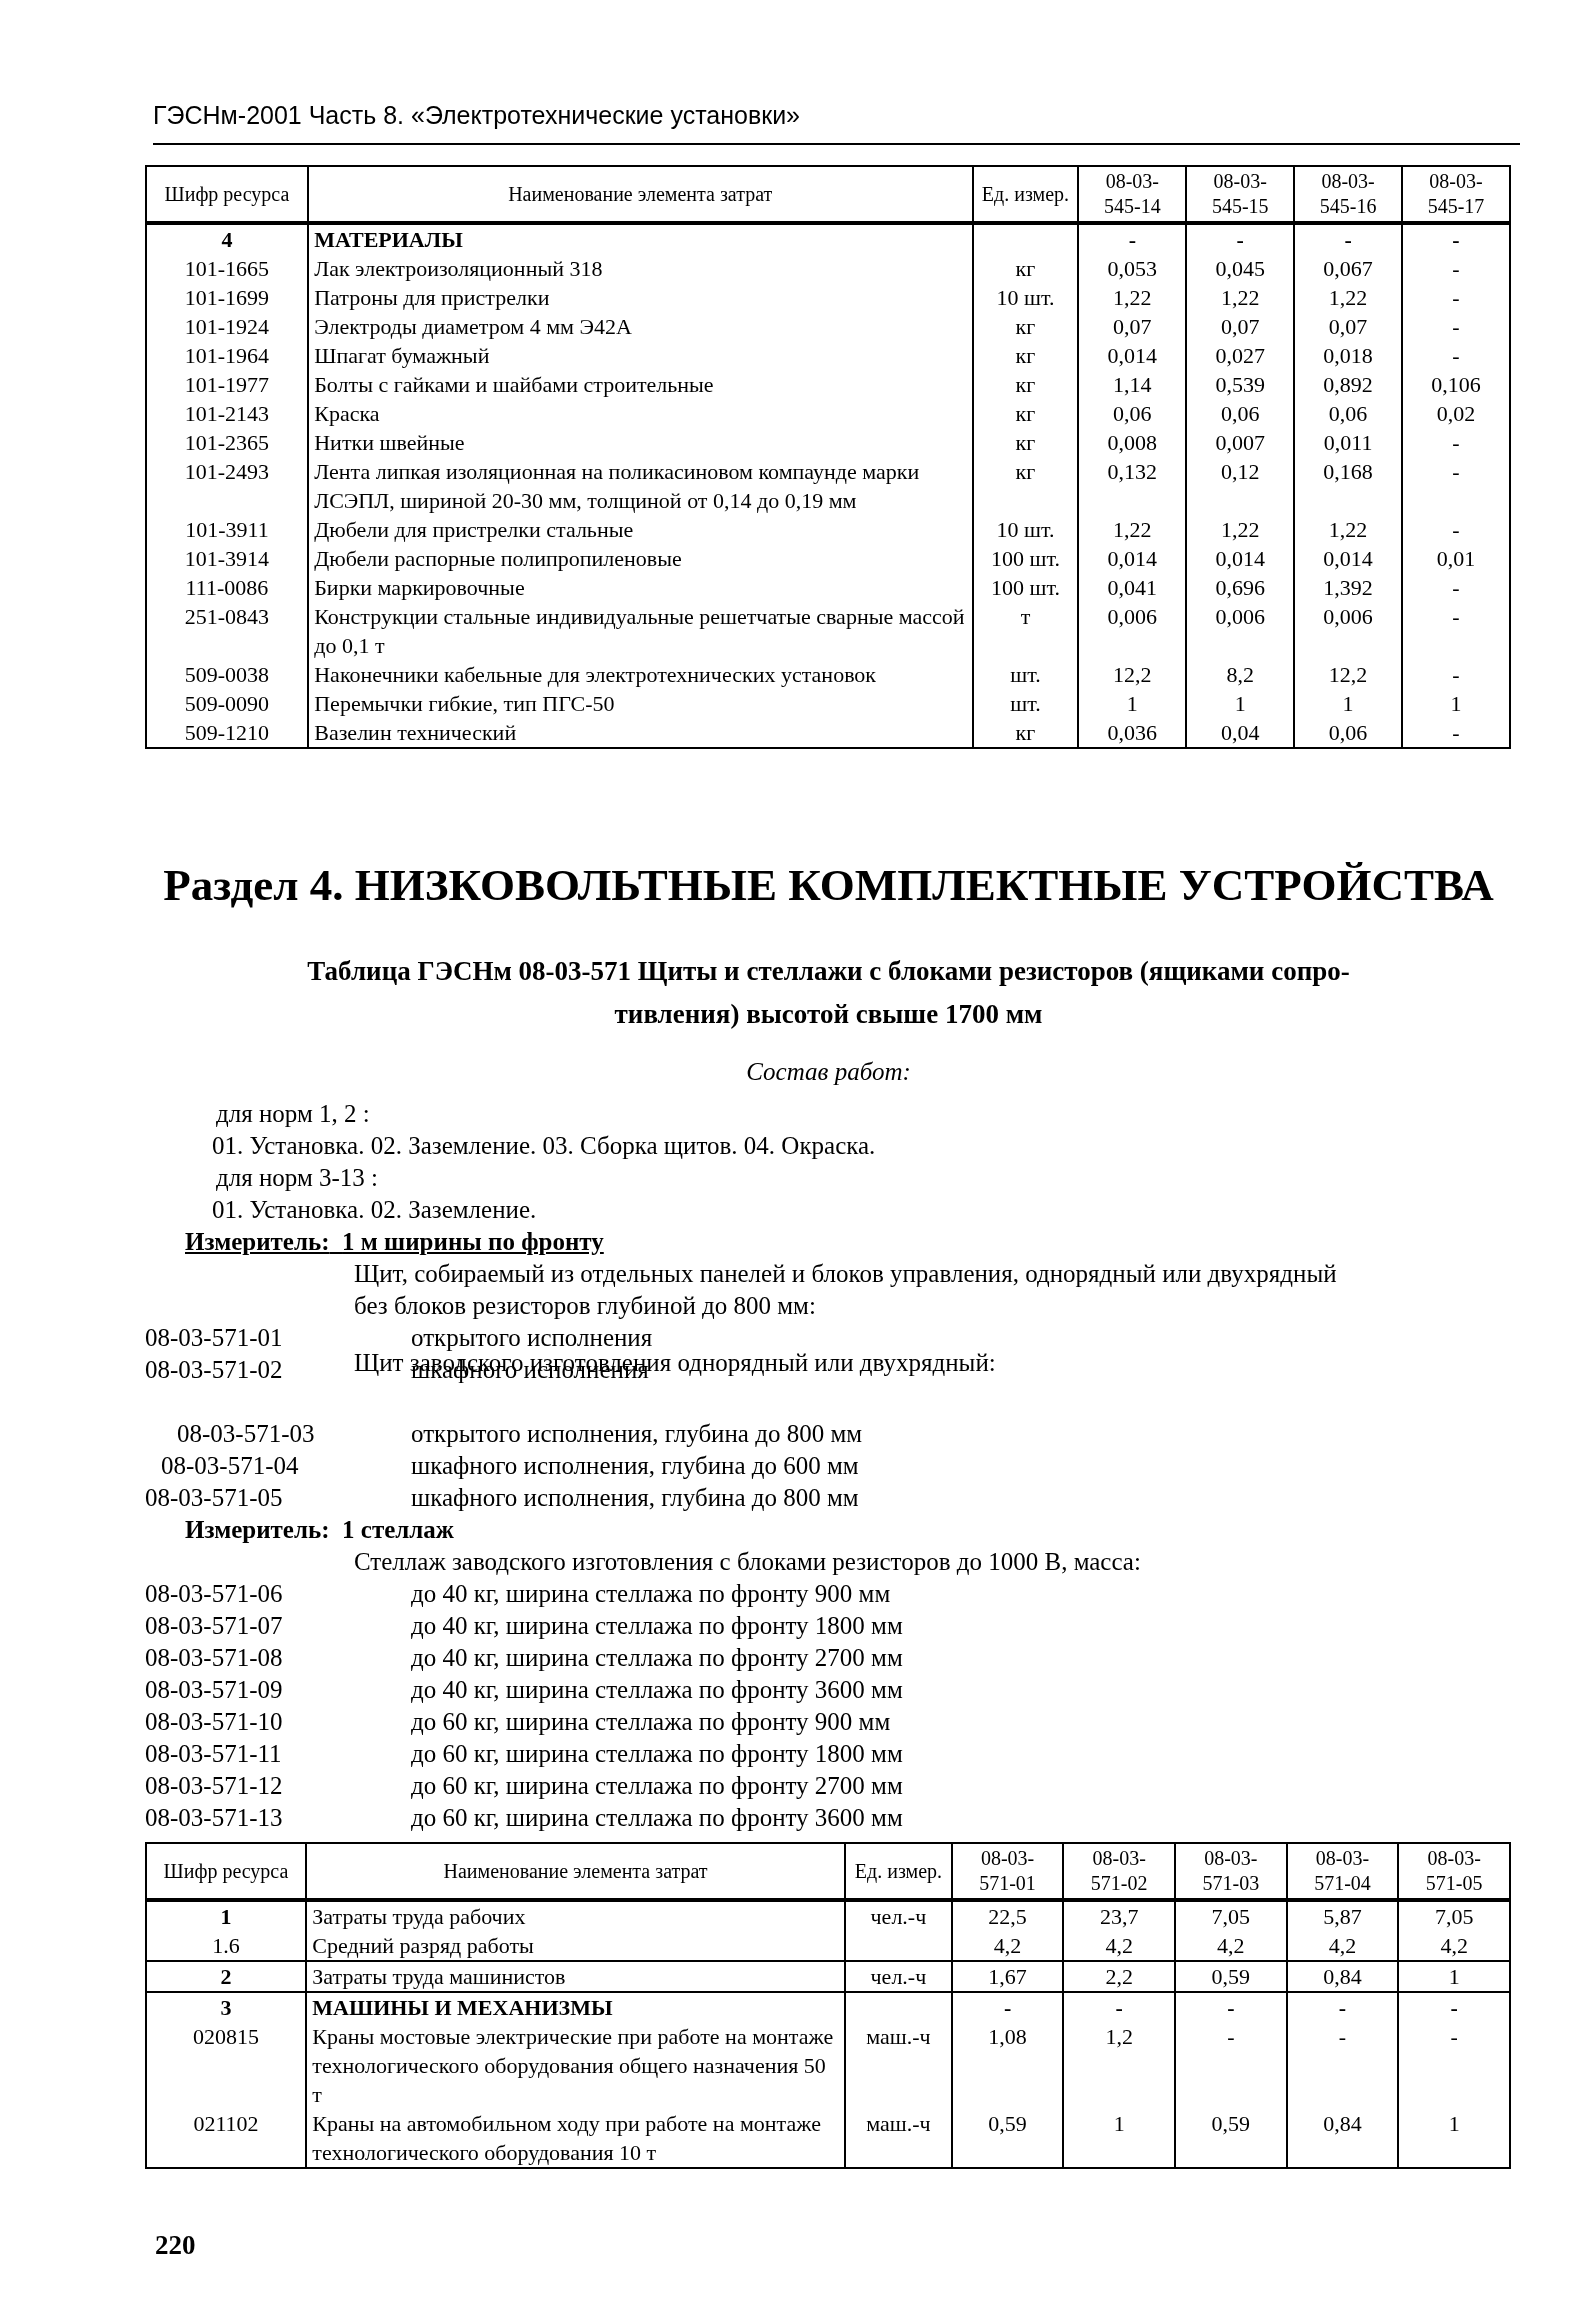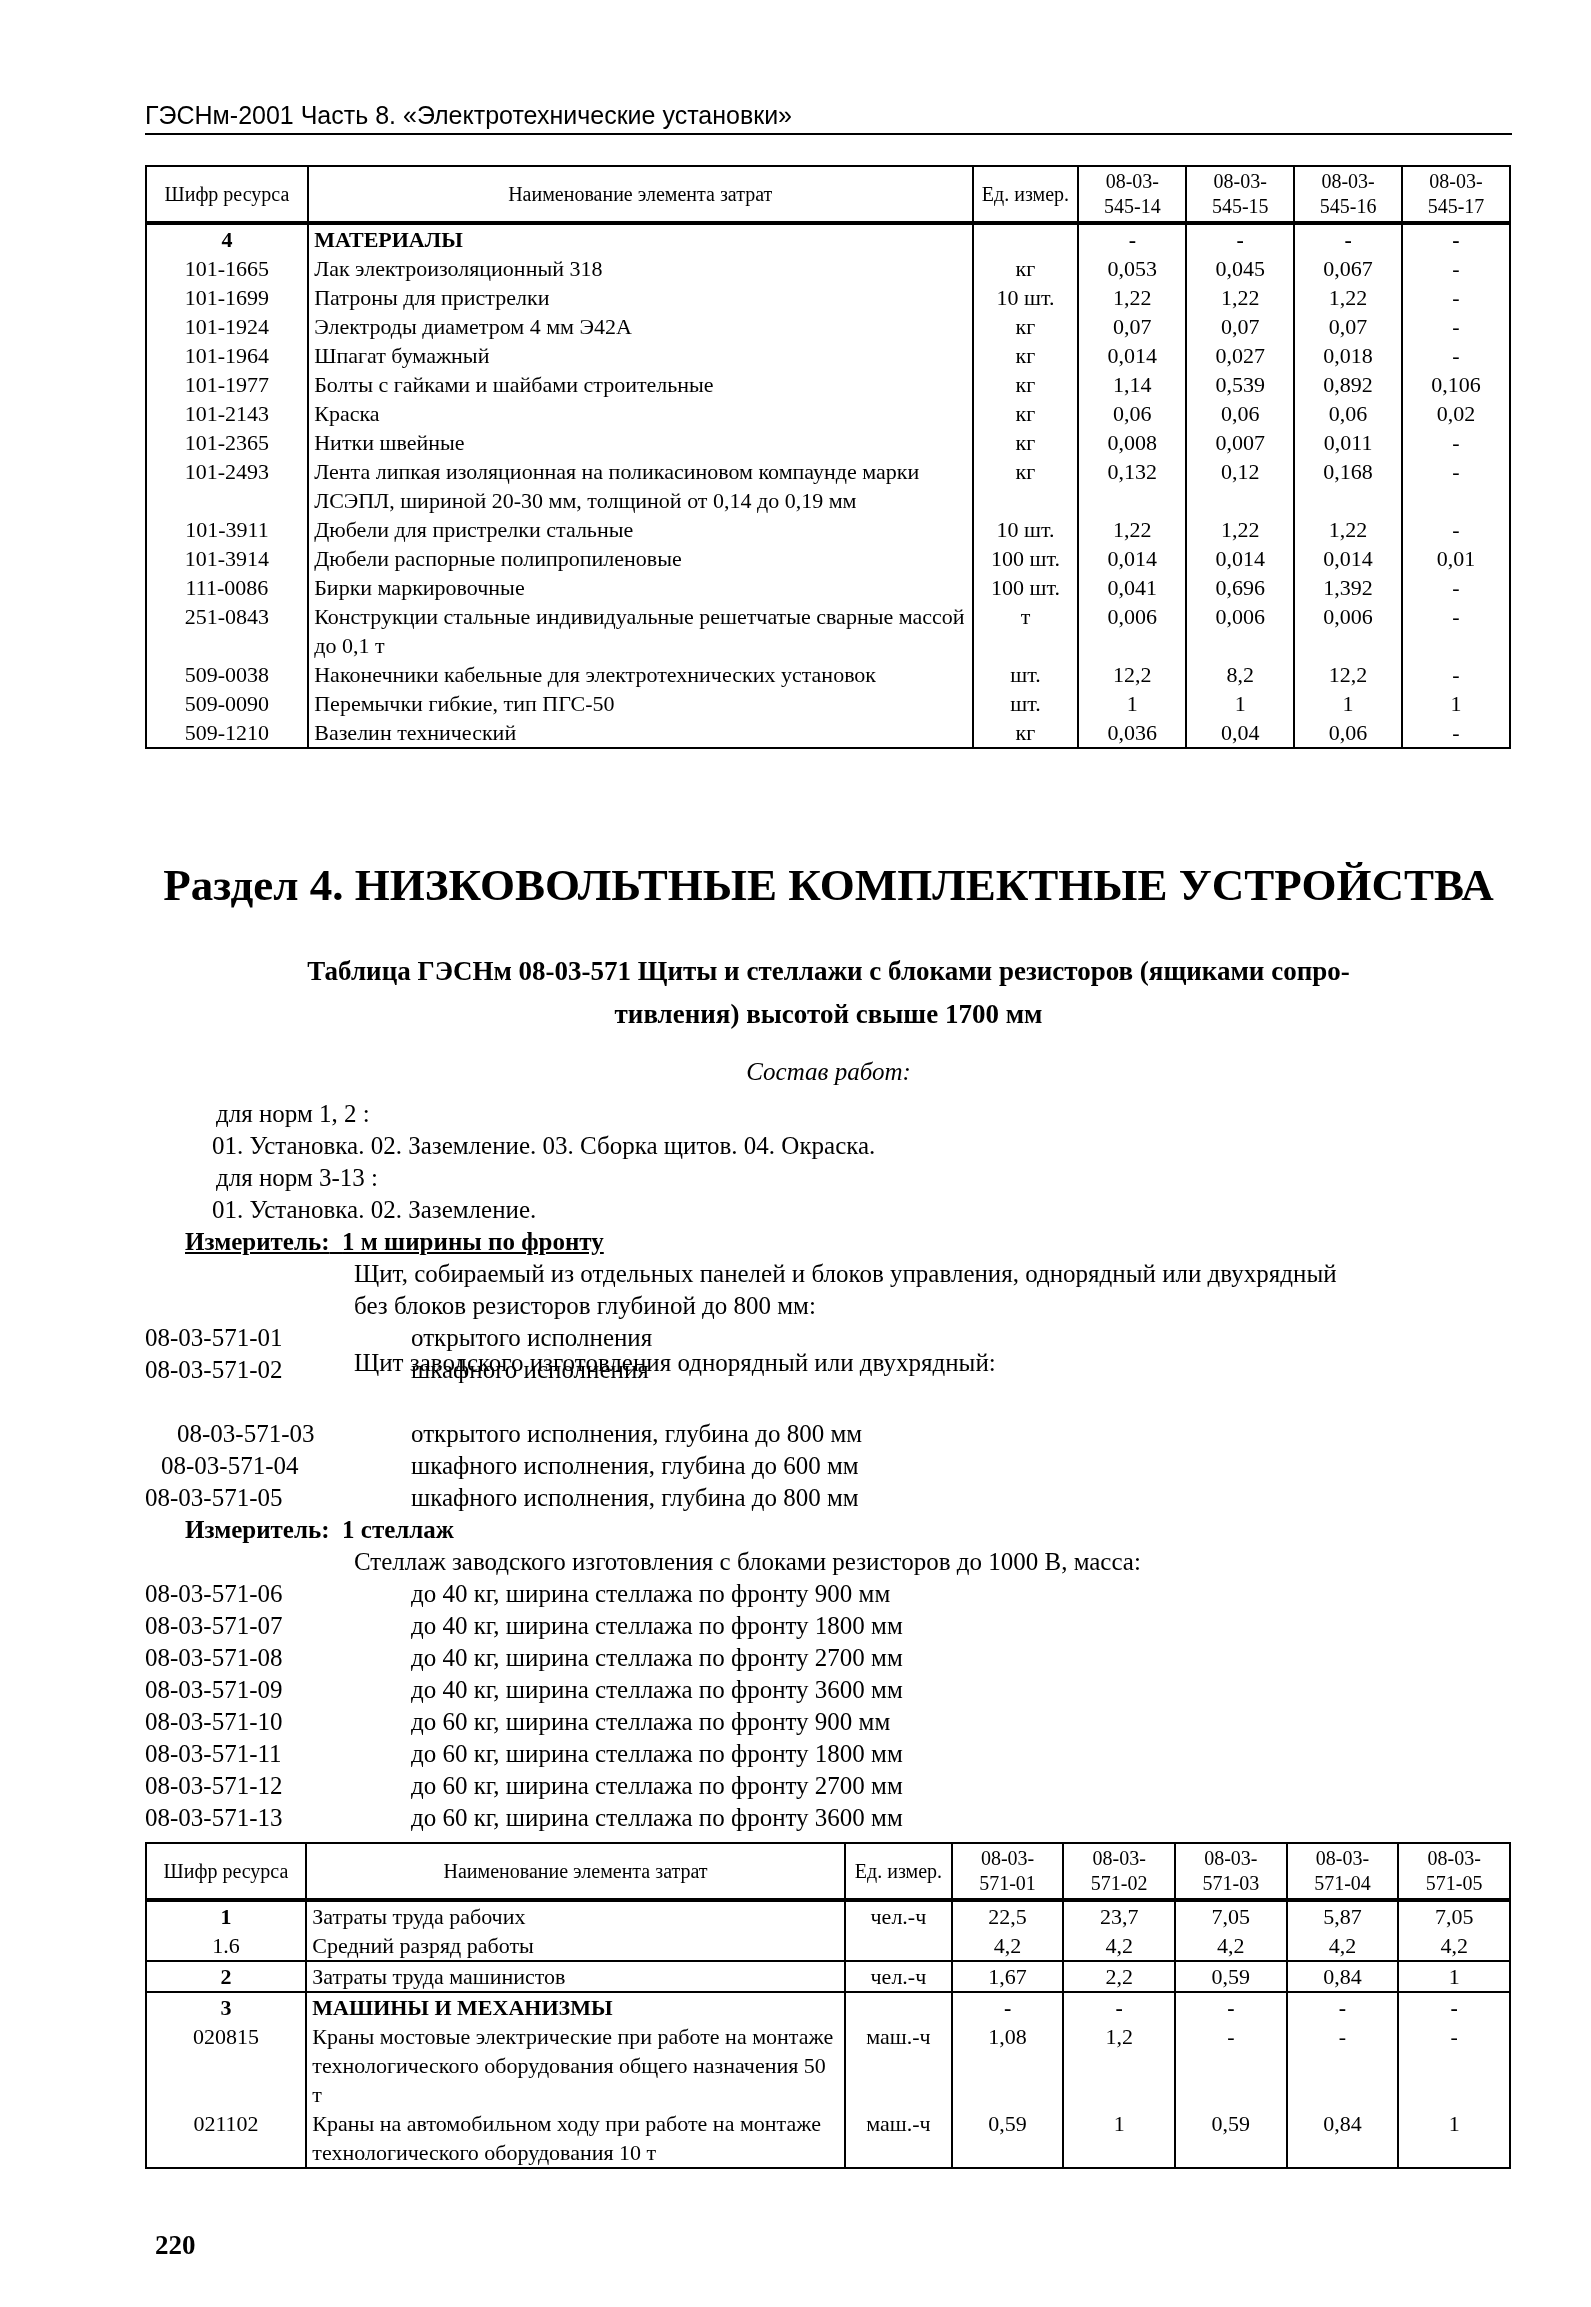--- a/index.html
+++ b/index.html
@@ -3,23 +3,23 @@
 <meta charset="utf-8">
 <style>
   html, body { margin: 0; padding: 0; background: #ffffff; }
   body {
     width: 1591px; height: 2307px; position: relative; overflow: hidden;
     font-family: "Liberation Serif", "DejaVu Serif", serif; color: #000;
   }
   .page { position: absolute; left: 145px; top: 0; width: 1367px; }
 
   .running-header {
-    position: absolute; left: 0; top: 101px; width: 1367px;
+    position: absolute; left: 8px; top: 101px; width: 1367px;
     font-family: "Liberation Sans", "DejaVu Sans", sans-serif;
-    font-size: 25px; padding-bottom: 3px; border-bottom: 2.7px solid #000;
+    font-size: 25px; padding-bottom: 13px; border-bottom: 2.7px solid #000;
   }
 
   table.cost { border-collapse: collapse; position: absolute; left: 0; table-layout: fixed; }
   table.cost th, table.cost td { border-left: 2px solid #000; border-right: 2px solid #000; padding: 0 5.4px; vertical-align: top; }
   table.cost { border: 2.7px solid #000; }
   table.cost thead th {
     font-weight: normal; font-size: 20px; text-align: center; vertical-align: middle;
     border-bottom: 4px solid #000; line-height: 1.25; height: 54px;
   }
   table.cost td { font-size: 22px; line-height: 29px; border-bottom: none; border-top: none; }

